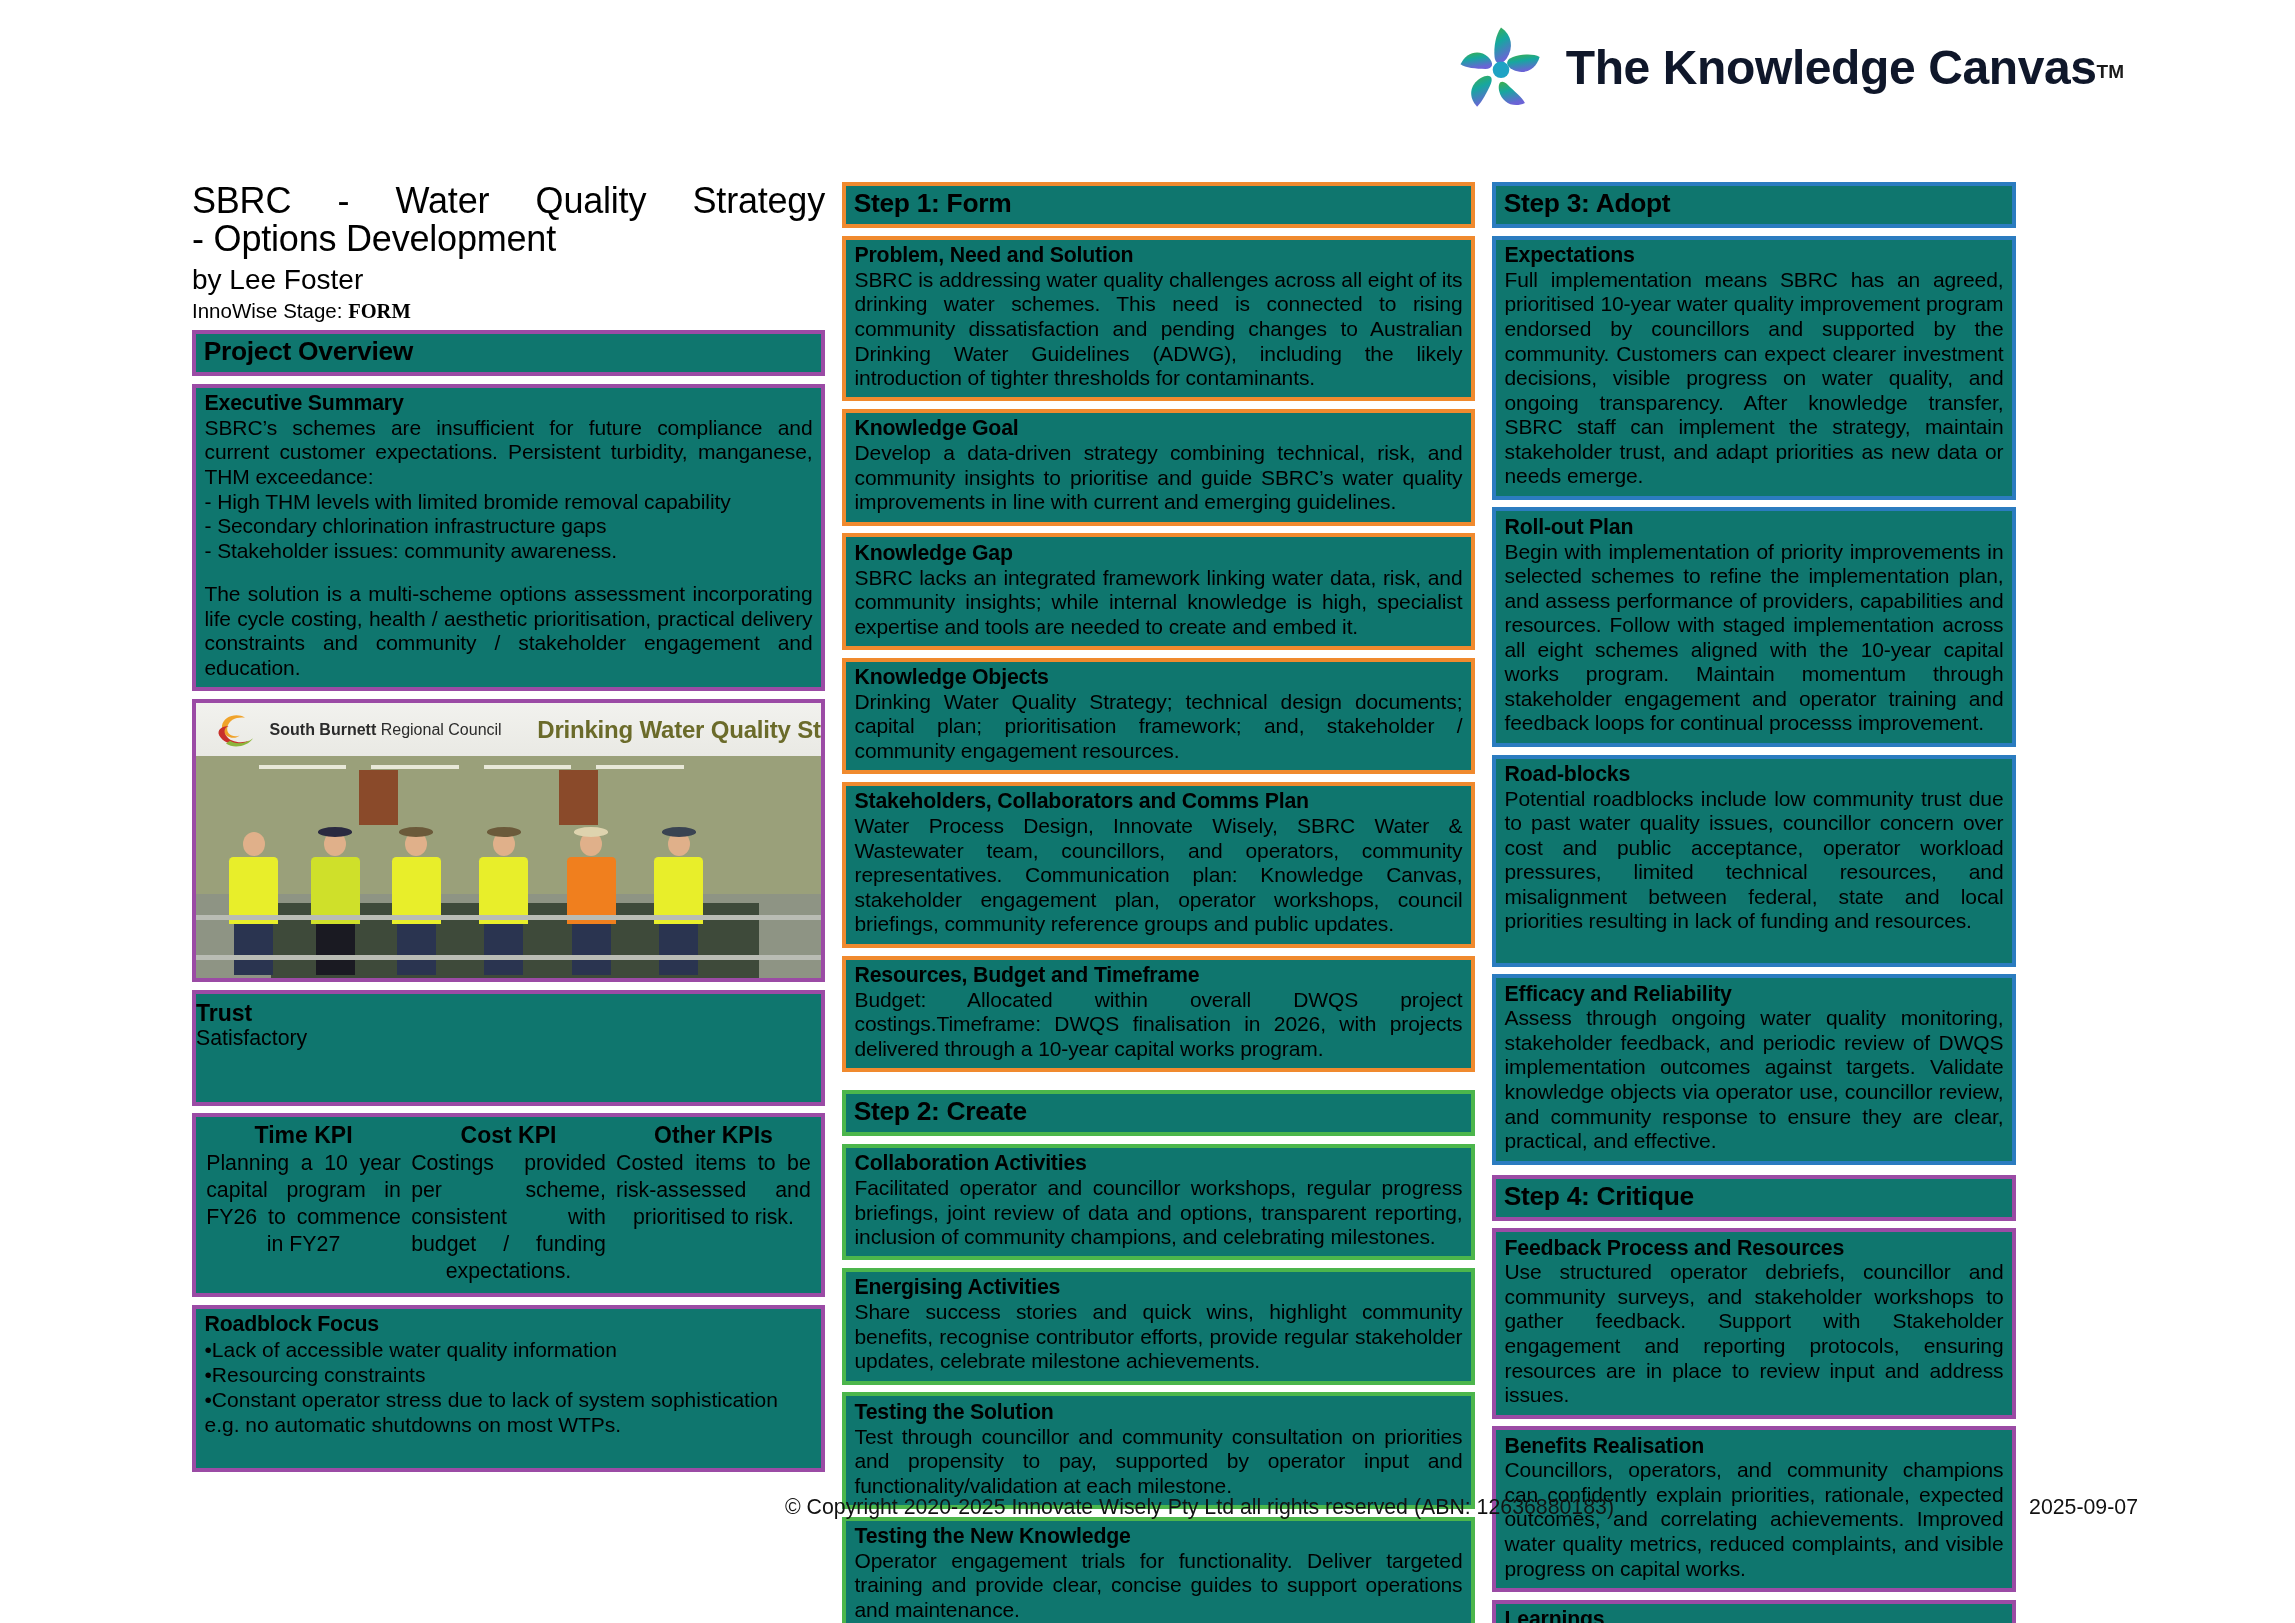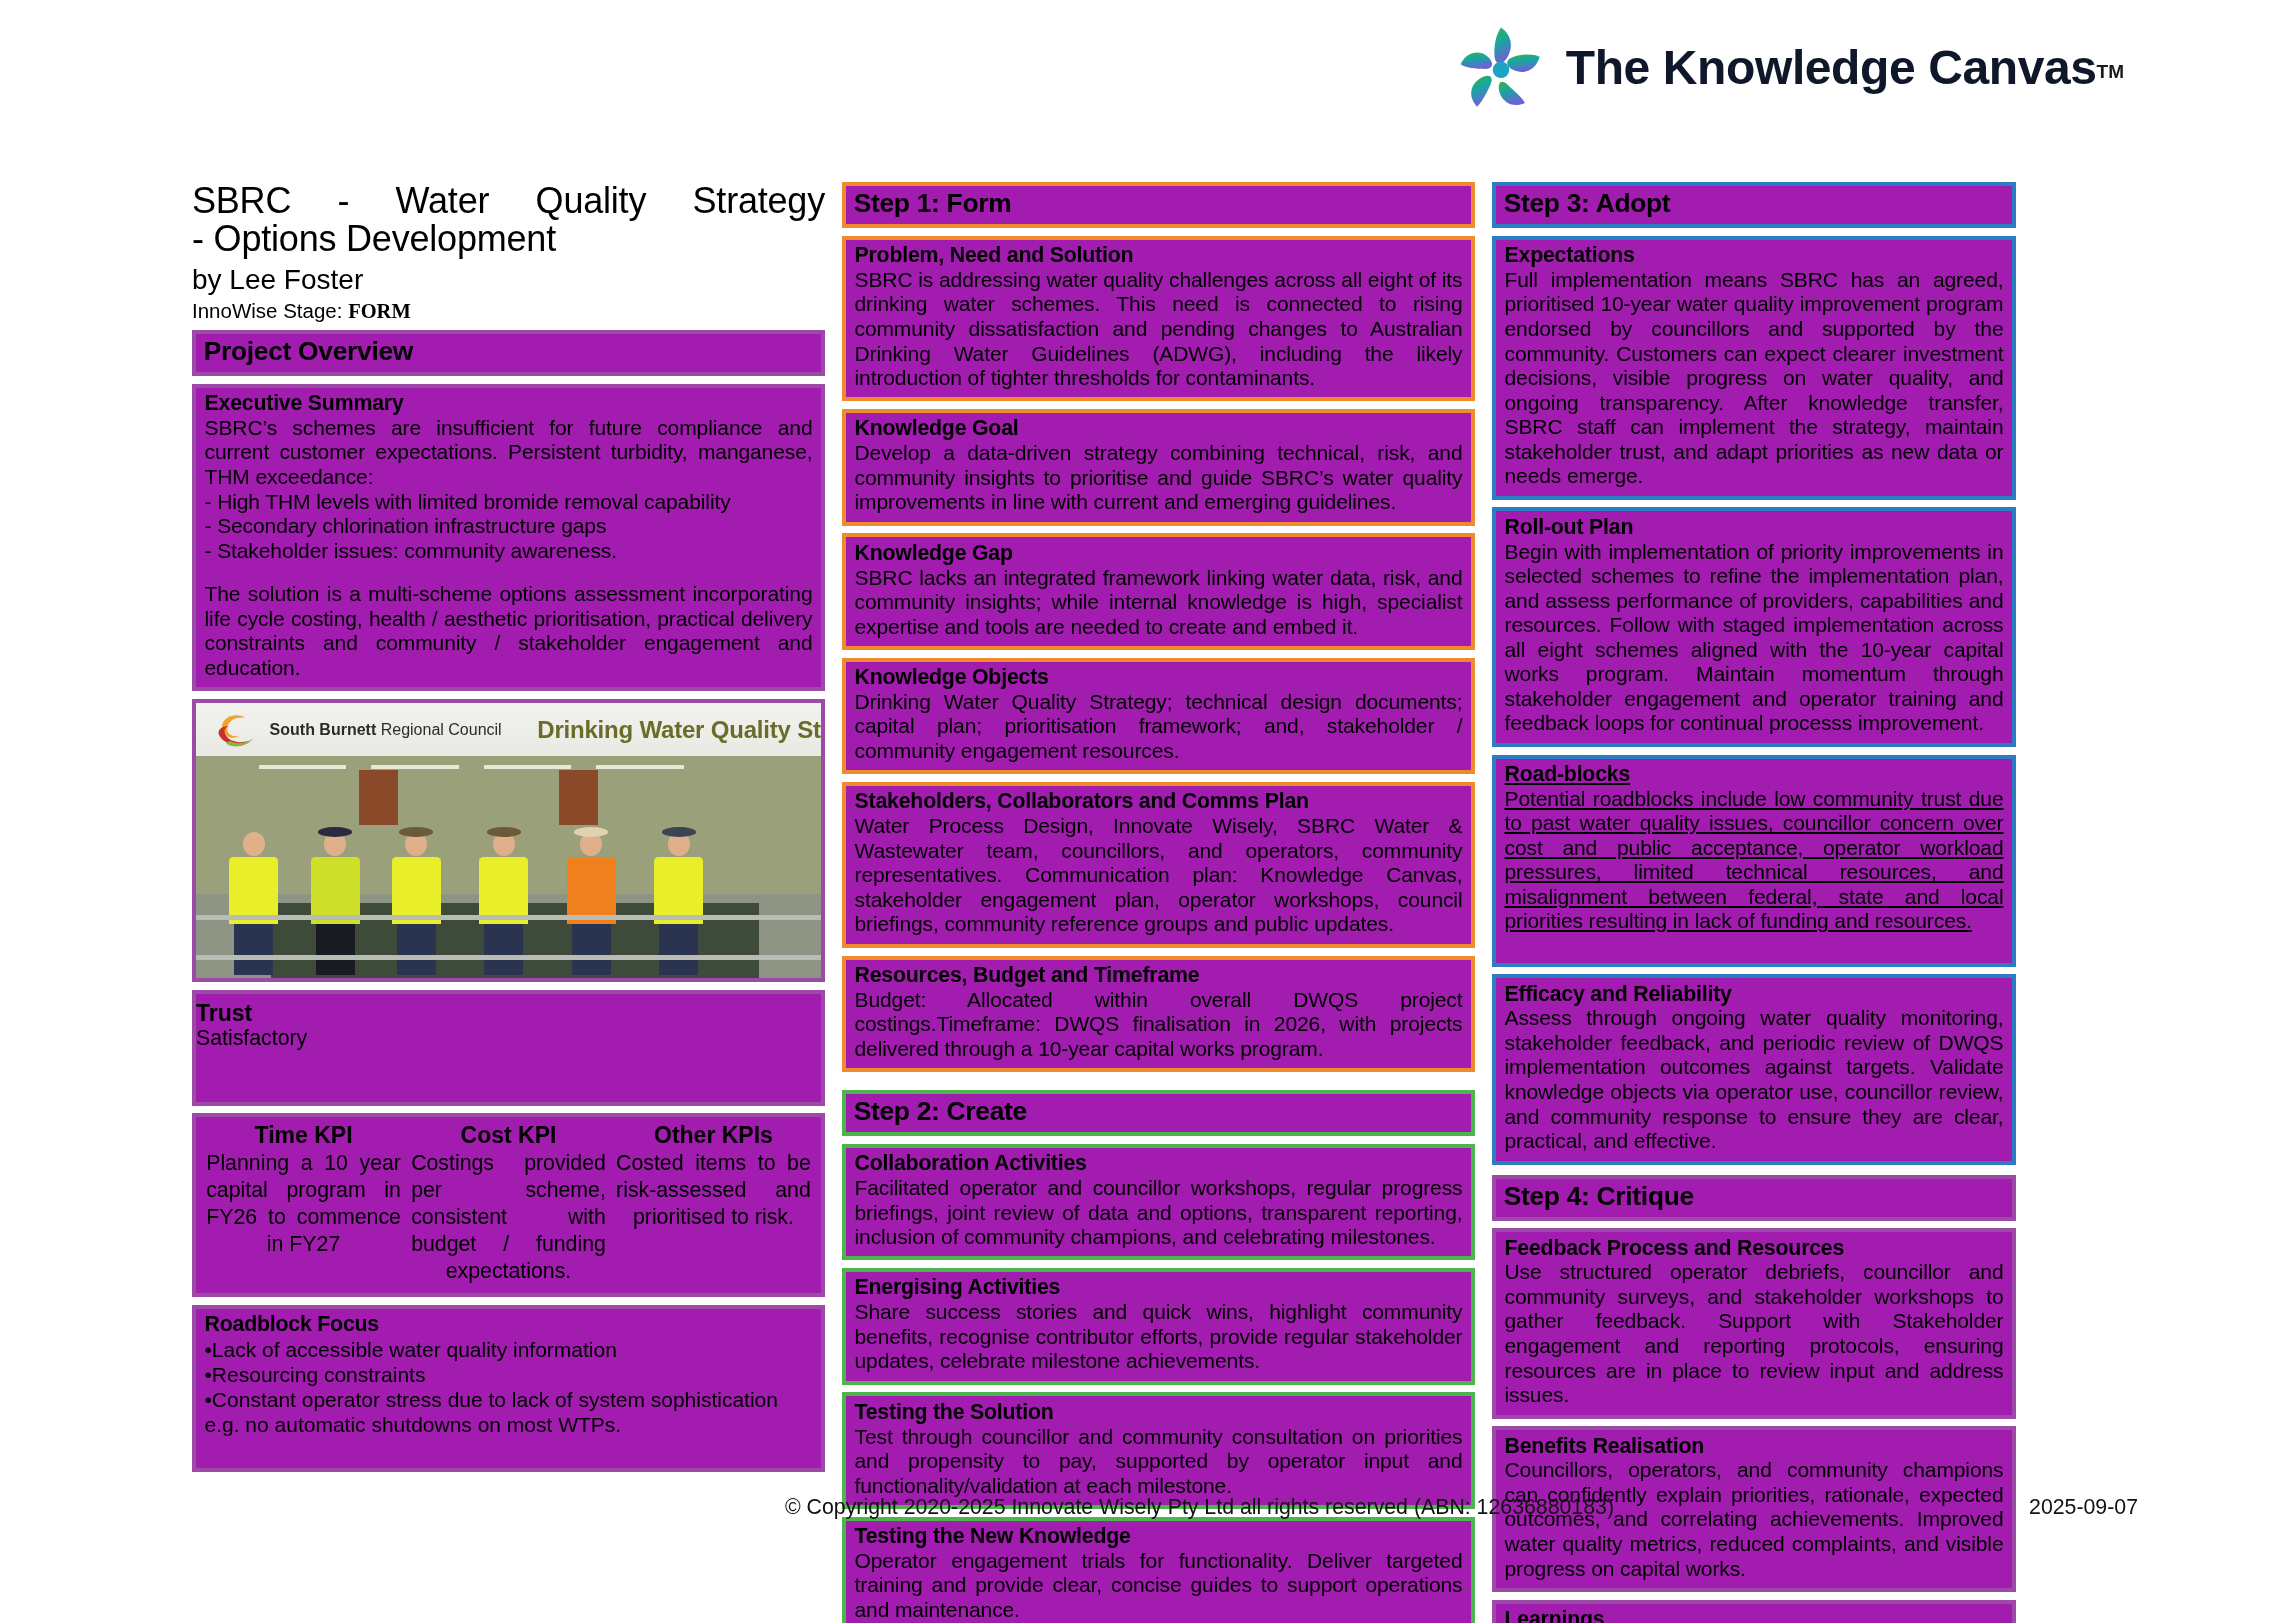--- a/index.html
+++ b/index.html
@@ -65,21 +65,21 @@
     font-weight: normal;
   }
   .doc-title .l2 { text-align-last: left; }
   .doc-author { font-size: 28px; margin-top: 5.1px; line-height: 1.2; }
   .doc-stage { font-size: 20.5px; margin-top: 1.7px; line-height: 1.2; }
   .doc-stage .stage-val { font-family: "Liberation Serif", serif; font-weight: bold; font-size: 20.5px; }
 
   
   .panel {
     border: 4.3px solid #000;
-    background: #a21caf;
+    background: #0f766e;
     box-sizing: border-box;
     margin-bottom: 7.7px;
   }
   .panel.purple { border-color: #9b4ba5; }
   .panel.orange { border-color: #f08a2e; }
   .panel.green  { border-color: #4cb64c; }
   .panel.blue   { border-color: #2b7cc0; }
 
   .panel-head {
     font-size: 26.4px;
@@ -416,21 +416,21 @@
         <div class="sec-title">Expectations</div>
         <div class="sec-text">Full implementation means SBRC has an agreed, prioritised 10-year water quality improvement program endorsed by councillors and supported by the community. Customers can expect clearer investment decisions, visible progress on water quality, and ongoing transparency. After knowledge transfer, SBRC staff can implement the strategy, maintain stakeholder trust, and adapt priorities as new data or needs emerge.</div>
       </div>
     </div>
     <div class="panel blue">
       <div class="panel-body">
         <div class="sec-title">Roll-out Plan</div>
         <div class="sec-text">Begin with implementation of priority improvements in selected schemes to refine the implementation plan, and assess performance of providers, capabilities and resources.  Follow with staged implementation across all eight schemes aligned with the 10-year capital works program. Maintain momentum through stakeholder engagement and operator training and feedback loops for continual processs improvement.</div>
       </div>
     </div>
-    <div class="panel blue" style="min-height:212px;text-decoration:underline;">
+    <div class="panel blue" style="min-height:212px;">
       <div class="panel-body">
         <div class="sec-title">Road-blocks</div>
         <div class="sec-text">Potential roadblocks include low community trust due to past water quality issues, councillor concern over cost and public acceptance, operator workload pressures, limited technical resources, and misalignment between federal, state and local priorities resulting in lack of funding and resources.</div>
       </div>
     </div>
     <div class="panel blue">
       <div class="panel-body">
         <div class="sec-title">Efficacy and Reliability</div>
         <div class="sec-text">Assess through ongoing water quality monitoring, stakeholder feedback, and periodic review of DWQS implementation outcomes against targets. Validate knowledge objects via operator use, councillor review, and community response to ensure they are clear, practical, and effective.</div>
       </div>

